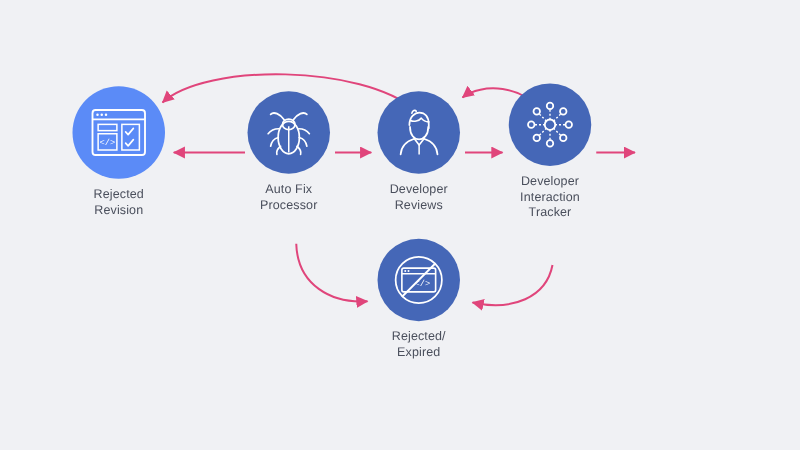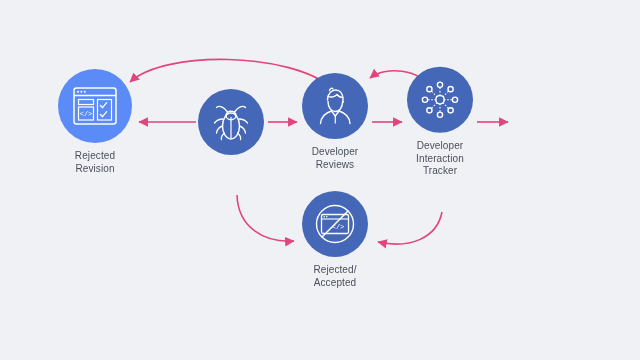--- a/index.html
+++ b/index.html
@@ -110,20 +110,22 @@
         <path d="M18.5,12 C15,7 10,5 7.5,7.5" fill="none" stroke="#ffffff" stroke-width="1.4" stroke-linecap="round"></path>
         <path d="M25.5,12 C29,7 34,5 36.5,7.5" fill="none" stroke="#ffffff" stroke-width="1.4" stroke-linecap="round"></path>
         <path d="M14,19 C10,19 7,21 5.5,23" fill="none" stroke="#ffffff" stroke-width="1.3" stroke-linecap="round"></path>
         <path d="M30,19 C34,19 37,21 38.5,23" fill="none" stroke="#ffffff" stroke-width="1.3" stroke-linecap="round"></path>
         <path d="M13.7,26 C10,27 8,30 7.5,33" fill="none" stroke="#ffffff" stroke-width="1.3" stroke-linecap="round"></path>
         <path d="M30.3,26 C34,27 36,30 36.5,33" fill="none" stroke="#ffffff" stroke-width="1.3" stroke-linecap="round"></path>
         <path d="M15.5,33 C13,35 12,37.5 12.5,39.5" fill="none" stroke="#ffffff" stroke-width="1.3" stroke-linecap="round"></path>
         <path d="M28.5,33 C31,35 32,37.5 31.5,39.5" fill="none" stroke="#ffffff" stroke-width="1.3" stroke-linecap="round"></path>
       </svg>
     </div>
+    <div class="node-label">Auto Fix
+Processor</div>
   </div>
 
   <div class="node" style="left:335px; top:122px;">
     <div class="node-circle" style="width:66px; height:66px; background:#4567b7;">
       <svg width="44" height="44" viewBox="0 0 44 44">
         <path d="M14.5,16 C14.5,9.5 19,6 22.5,6 C27,6 30,9.5 30,15.5 L30,18.5" fill="none" stroke="#ffffff" stroke-width="1.4" stroke-linecap="round"></path>
         <path d="M15,17.5 C15,24 18.5,27.5 22.3,27.5 C26,27.5 29.6,24 29.6,17.5" fill="none" stroke="#ffffff" stroke-width="1.4" stroke-linecap="round"></path>
         <path d="M15.5,12.5 C18,13.5 22,13 24,10.5 C25.5,12.5 28,13.5 30,13.5" fill="none" stroke="#ffffff" stroke-width="1.3" stroke-linecap="round" stroke-linejoin="round"></path>
         <path d="M16.5,6.5 C17,4.5 19,3.5 20,5" fill="none" stroke="#ffffff" stroke-width="1.3" stroke-linecap="round"></path>
         <path d="M18.5,27 L22.3,32 L26.2,27" fill="none" stroke="#ffffff" stroke-width="1.3" stroke-linecap="round" stroke-linejoin="round"></path>
@@ -172,16 +174,16 @@
         <circle cx="24" cy="24" r="18.5" fill="none" stroke="#ffffff" stroke-width="1.4"></circle>
         <rect x="10.5" y="14.5" width="27" height="19" rx="1.5" fill="none" stroke="#ffffff" stroke-width="1.3"></rect>
         <line x1="10.5" y1="19" x2="37.5" y2="19" stroke="#ffffff" stroke-width="1.1"></line>
         <circle cx="13.2" cy="16.7" r="0.8" fill="#ffffff"></circle>
         <circle cx="15.8" cy="16.7" r="0.8" fill="#ffffff"></circle>
         <text x="27" y="28.5" font-family="'Liberation Mono', monospace" font-size="7" fill="#ffffff" text-anchor="middle">&lt;/&gt;</text>
         <line x1="11" y1="37" x2="37" y2="11" stroke="#ffffff" stroke-width="1.5" stroke-linecap="round"></line>
       </svg>
     </div>
     <div class="node-label">Rejected/
-Accepted</div>
+Expired</div>
   </div>
 
 </div>
 
 </body></html>

